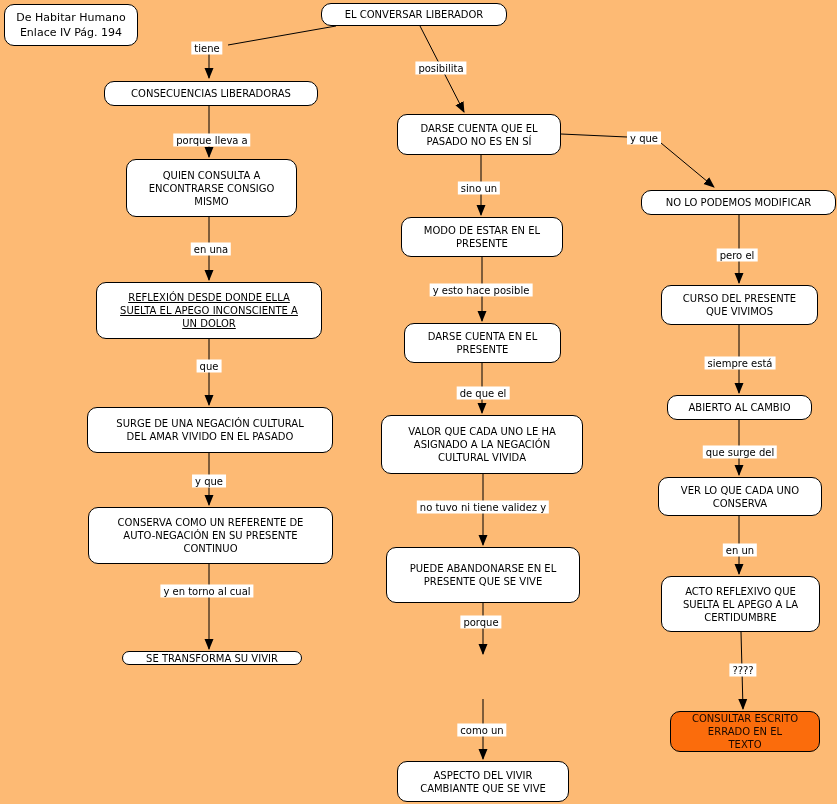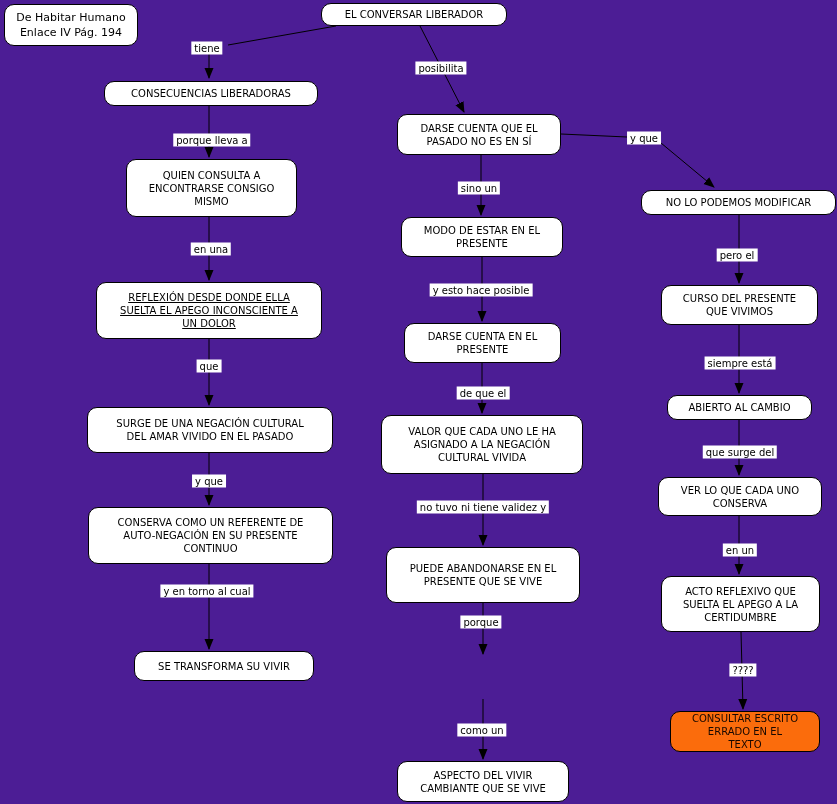--- a/index.html
+++ b/index.html
@@ -1,20 +1,20 @@
 <!DOCTYPE html>
 <html style="--highlight-bg: #fb6c0c; --node-bg: #ffffff; --node-border: #000000; --line: #000000;"><head>
 <meta charset="utf-8">
 <style>
   html, body { margin: 0; padding: 0; background: #ffffff; }
   .canvas {
     position: relative;
     width: 837px;
     height: 804px;
-    background: #4c1d95;
+    background: #fdba74;
     font-family: "DejaVu Sans", "Liberation Sans", sans-serif;
     color: #000;
     overflow: hidden;
   }
   svg.wires { position: absolute; left: 0; top: 0; z-index: 1; }
   .node {
     position: absolute;
     z-index: 3;
     box-sizing: border-box;
     background: #ffffff;
@@ -112,21 +112,21 @@
   <div class="node" style="left:104px; top:81px; width:214px; height:25px;">CONSECUENCIAS LIBERADORAS</div>
 
   <div class="node" style="left:126px; top:159px; width:171px; height:58px;">QUIEN CONSULTA A ENCONTRARSE CONSIGO MISMO</div>
 
   <div class="node" style="left:96px; top:282px; width:226px; height:57px;text-decoration:underline;">REFLEXIÓN DESDE DONDE ELLA SUELTA EL APEGO INCONSCIENTE A UN DOLOR</div>
 
   <div class="node" style="left:87px; top:407px; width:246px; height:46px;">SURGE DE UNA NEGACIÓN CULTURAL DEL AMAR VIVIDO EN EL PASADO</div>
 
   <div class="node" style="left:88px; top:507px; width:245px; height:57px;">CONSERVA COMO UN REFERENTE DE AUTO-NEGACIÓN EN SU PRESENTE CONTINUO</div>
 
-  <div class="node" style="left:134px; top:651px; width:180px; height:30px;">SE TRANSFORMA SU VIVIR</div>
+  <div class="node" style="left:122px; top:651px; width:180px; height:14px;">SE TRANSFORMA SU VIVIR</div>
 
   <div class="node" style="left:397px; top:114px; width:164px; height:41px;">DARSE CUENTA QUE EL PASADO NO ES EN SÍ</div>
 
   <div class="node" style="left:401px; top:217px; width:162px; height:40px;">MODO DE ESTAR EN EL PRESENTE</div>
 
   <div class="node" style="left:404px; top:323px; width:157px; height:40px;">DARSE CUENTA EN EL PRESENTE</div>
 
   <div class="node" style="left:381px; top:415px; width:202px; height:59px;">VALOR  QUE CADA UNO LE HA ASIGNADO A LA NEGACIÓN CULTURAL VIVIDA</div>
 
   <div class="node" style="left:386px; top:547px; width:194px; height:56px;">PUEDE ABANDONARSE EN EL PRESENTE QUE SE VIVE</div>

